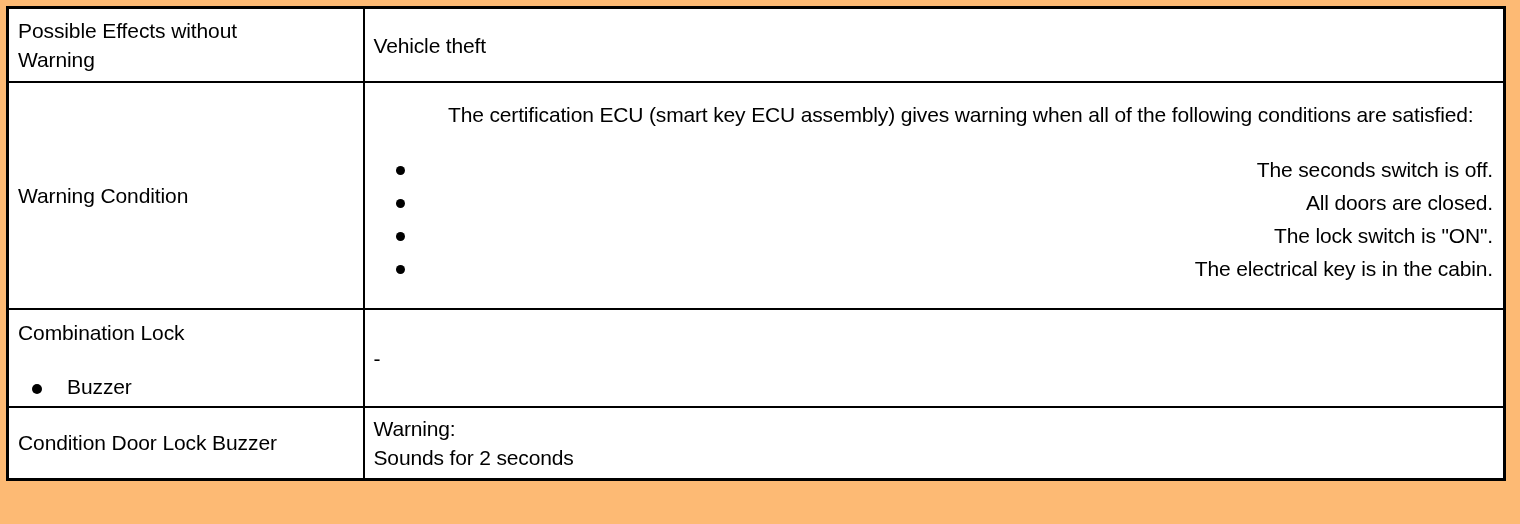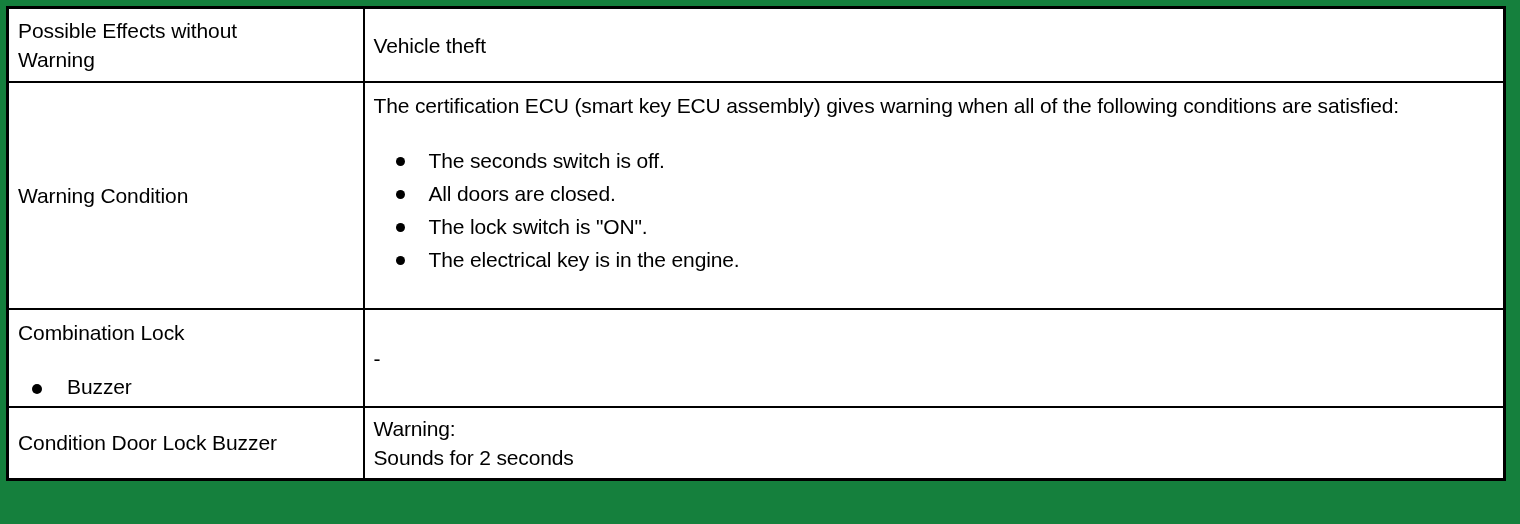--- a/index.html
+++ b/index.html
@@ -12,21 +12,21 @@
     height: 524px;
     font-family: "Liberation Sans", sans-serif;
     color: #000000;
     overflow: hidden;
   }
 
   .sheet {
     position: relative;
     width: 1520px;
     height: 524px;
-    background: #15803d;
+    background: #fdba74;
   }
 
   table.spec-table {
     position: absolute;
     left: 6px;
     top: 6px;
     width: 1500px;
     border-collapse: collapse;
     table-layout: fixed;
     border: 3px solid #000000;
@@ -63,21 +63,21 @@
   
   .row-effects td { height: 70px; }
   .row-effects .label-text { line-height: 29px; }
   .row-effects .cell-pad { padding-top: 7px; padding-bottom: 7px; }
   .row-effects td.value-cell .cell-pad { padding-left: 9px; }
 
   
   .row-condition td { height: 225px; }
   .row-condition td.label-cell { vertical-align: middle; }
   .row-condition td.value-cell { vertical-align: top; }
-  .row-condition td.value-cell .cell-pad { padding-top: 8px; }
+  .row-condition td.value-cell .cell-pad { padding-top: 17px; text-align: right; }
 
   .para {
     font-size: 21px;
     line-height: 29px;
     letter-spacing: -0.15px;
     max-width: 1100px;
   }
 
   ul.bullets {
     list-style: none;
@@ -180,21 +180,21 @@
               <li>
                 <span class="dot"></span>
                 <span>All doors are closed.</span>
               </li>
               <li>
                 <span class="dot"></span>
                 <span>The lock switch is "ON".</span>
               </li>
               <li>
                 <span class="dot"></span>
-                <span>The electrical key is in the engine.</span>
+                <span>The electrical key is in the cabin.</span>
               </li>
             </ul>
           </div>
         </td>
       </tr>
 
       <tr class="row-meter">
         <td class="label-cell">
           <div class="cell-pad">
             <div class="label-text">Combination Lock</div>

